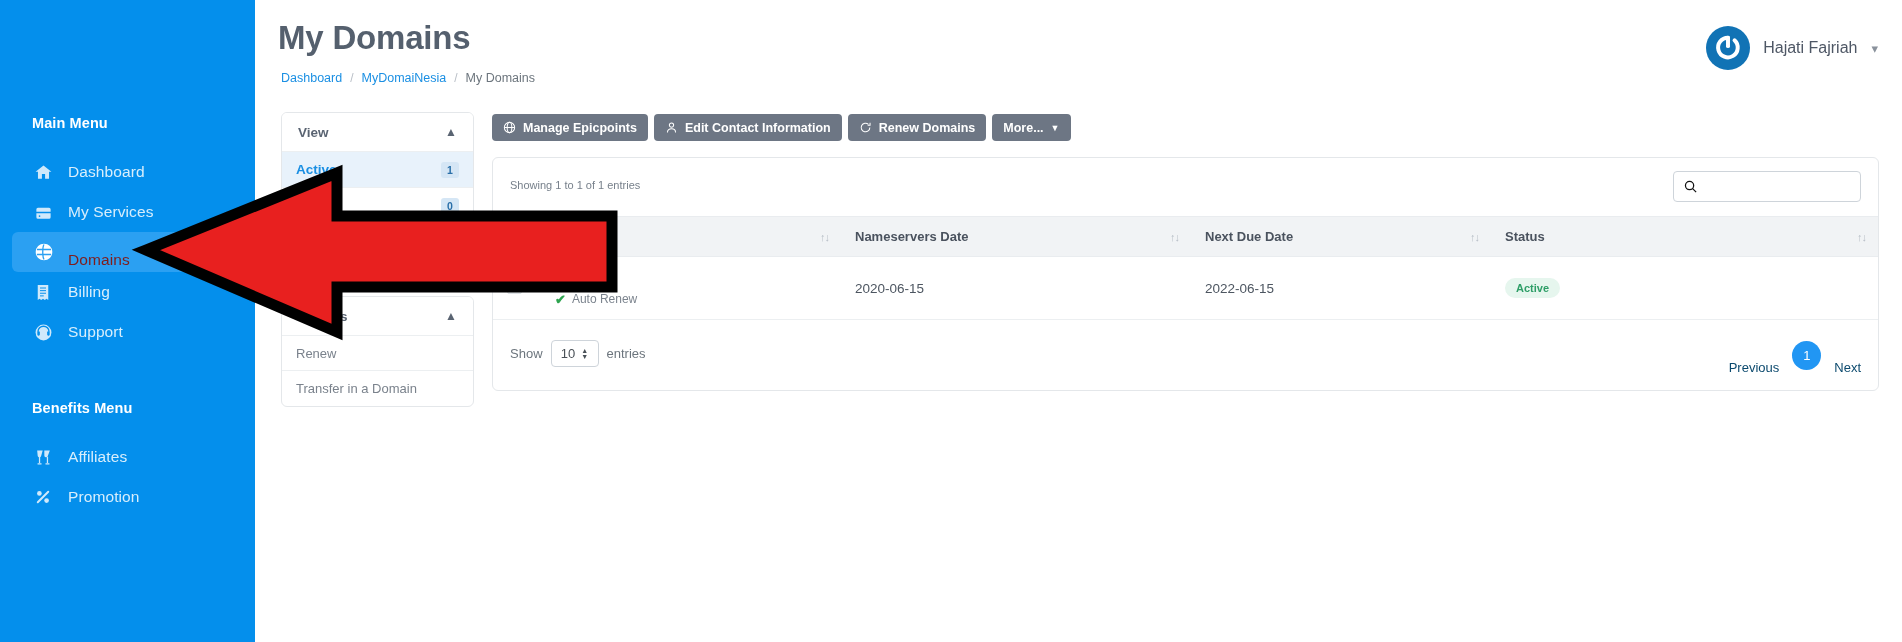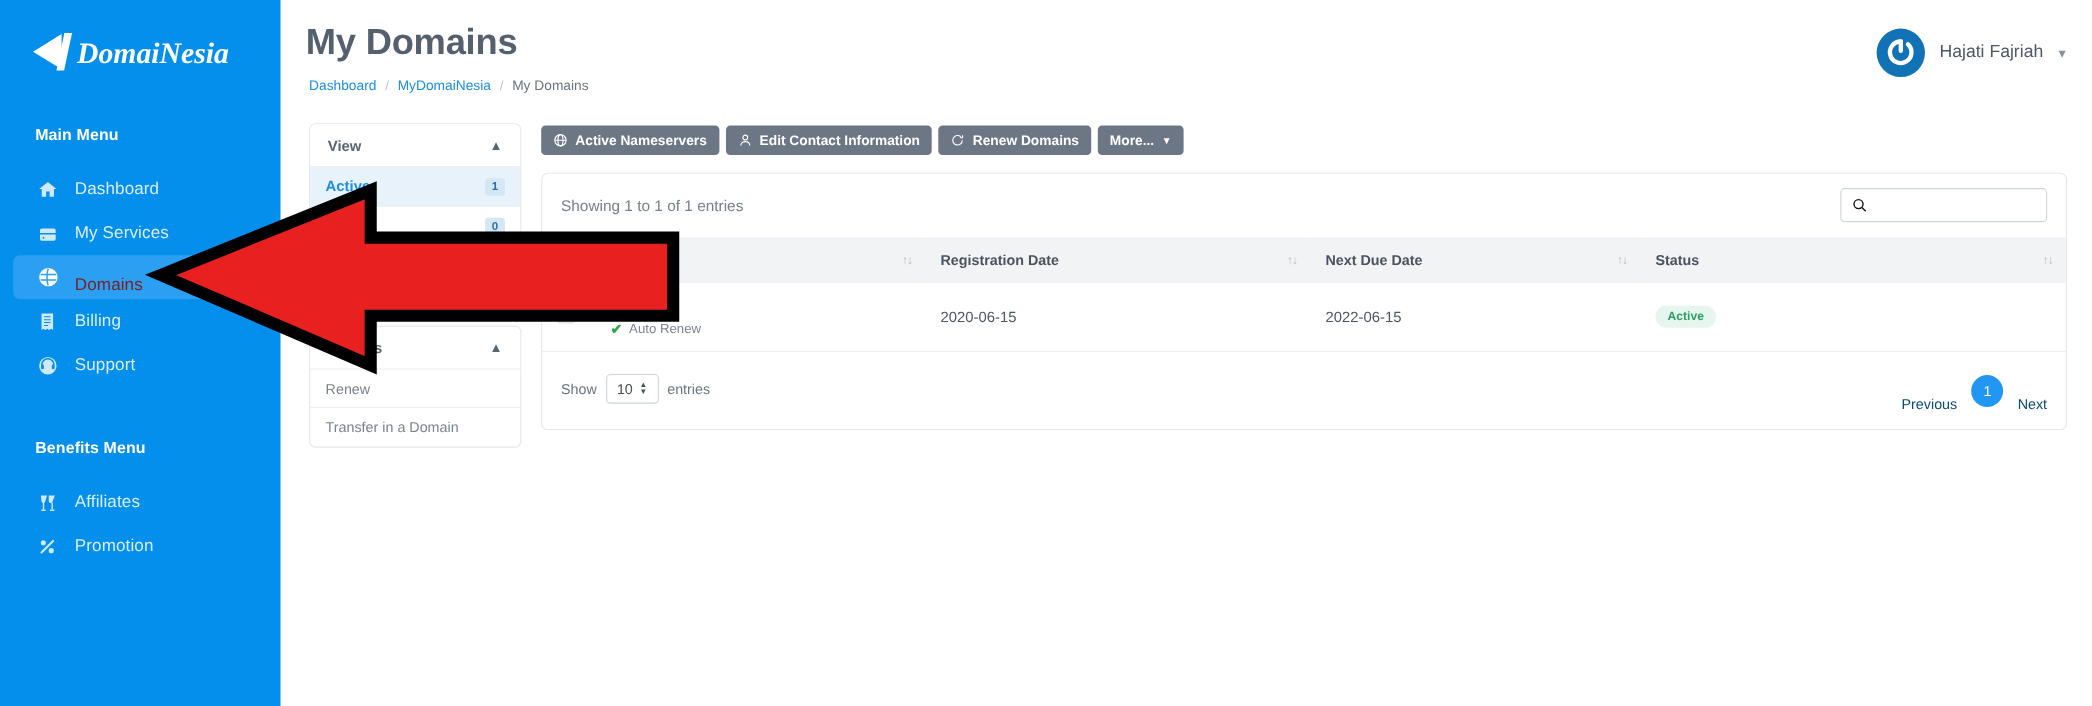--- a/index.html
+++ b/index.html
@@ -140,21 +140,21 @@
     width: 1387px; height: 234px;
     background: #ffffff;
     border: 1px solid #e4e7ea;
     border-radius: 6px;
   }
   .panel-top {
     height: 58px; position: relative;
   }
   .showing-text {
     position: absolute; left: 17px; top: 21px;
-    font-size: 14px; color: #77808b;
+    font-size: 11px; color: #77808b;
   }
   .search-wrap {
     position: absolute; right: 17px; top: 13px;
     width: 188px; height: 31px;
     border: 1px solid #ced4da; border-radius: 4px;
     display: flex; align-items: center;
     background: #fff;
   }
   .search-wrap svg { margin-left: 9px; display: block; }
   .search-input {
@@ -251,27 +251,20 @@
     pointer-events: none;
   }
 </style>
 </head>
 <body>
 
 <div id="root">
 
   <div class="sidebar">
 
-    <div class="brand">
-      <svg width="200" height="48" viewBox="0 0 200 48" aria-hidden="true">
-        <polygon points="4,24 30,8 30,40" fill="#ffffff"></polygon>
-        <rect x="34" y="7" width="7" height="34" fill="#ffffff" transform="skewX(-12)"></rect>
-        <text x="44" y="34" font-family="Liberation Serif, serif" font-size="27" font-style="italic" font-weight="bold" fill="#ffffff">DomaiNesia</text>
-      </svg>
-    </div>
 
     <div class="menu-heading main">Main Menu</div>
 
     <div class="nav-item" style="top:152px">
       <span class="nav-icon">
         <svg width="19" height="19" viewBox="0 0 24 24" fill="currentColor">
           <path d="M12 3 2 11h3v9h5v-6h4v6h5v-9h3L12 3z"></path>
         </svg>
       </span>
       <span class="nav-label">Dashboard</span>
@@ -392,21 +385,21 @@
 
   <div class="toolbar">
     <button class="tbtn">
       <span>
         <svg width="13" height="13" viewBox="0 0 24 24" fill="none" stroke="#fff" stroke-width="1.9">
           <circle cx="12" cy="12" r="9.5"></circle>
             <ellipse cx="12" cy="12" rx="4.3" ry="9.5"></ellipse>
           <path d="M2.6 12h18.8"></path>
         </svg>
       </span>
-      <span>Active Nameservers</span>
+      <span>Manage Epicpoints</span>
     </button>
 
     <button class="tbtn">
       <span>
         <svg width="13" height="13" viewBox="0 0 24 24" fill="none" stroke="#fff" stroke-width="1.9">
           <circle cx="12" cy="7.5" r="4"></circle>
             <path d="M4.5 21c0-4.2 3.4-6.8 7.5-6.8s7.5 2.6 7.5 6.8"></path>
         </svg>
       </span>
       <span>Edit Contact Information</span>
@@ -445,21 +438,21 @@
 
     <table class="dt">
       <thead>
         <tr>
           <th class="col-chk"></th>
           <th class="col-dom">
             <span>Domain</span>
             <span class="sorter">↑↓</span>
           </th>
           <th class="col-reg">
-            <span>Registration Date</span>
+            <span>Nameservers Date</span>
             <span class="sorter">↑↓</span>
           </th>
           <th class="col-due">
             <span>Next Due Date</span>
             <span class="sorter">↑↓</span>
           </th>
           <th class="col-stat">
             <span>Status</span>
             <span class="sorter">↑↓</span>
           </th>

